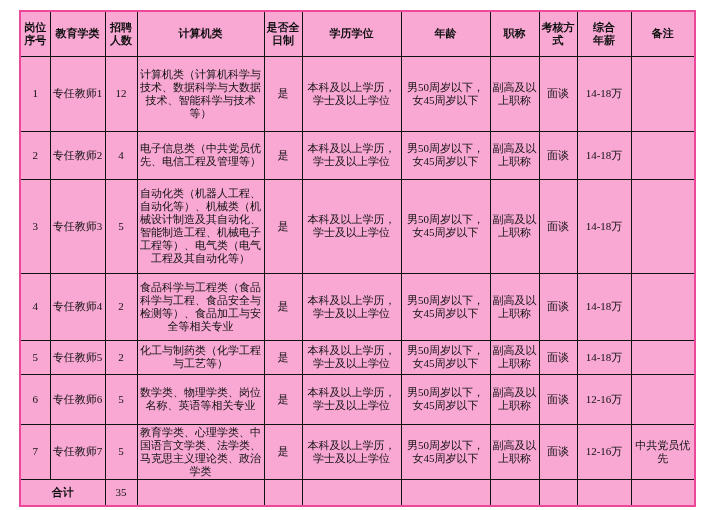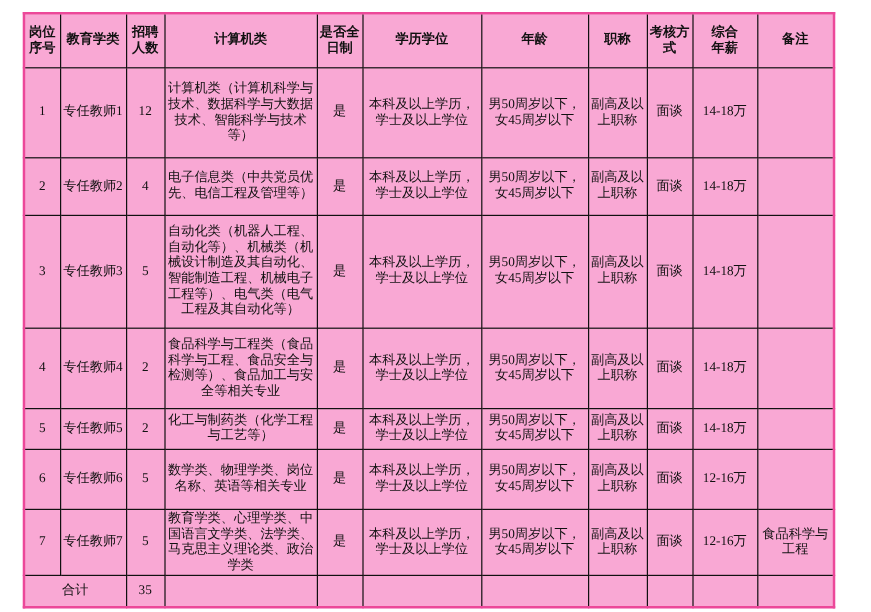--- a/index.html
+++ b/index.html
@@ -61,21 +61,21 @@
   
   tr.r-header { height: 45px; }
   tr.r1 { height: 75px; }
   tr.r2 { height: 48px; }
   tr.r3 { height: 94px; }
   tr.r4 { height: 67px; }
   tr.r5 { height: 34px; }
   tr.r6 { height: 50px; }
   tr.r7 { height: 55px; }
   tr.r-total { height: 27px; }
-  td.total-label { font-weight: normal; }
+  td.total-label { font-weight: bold; }
 </style>
 </head>
 <body>
 
 <div class="table-wrap">
   <table class="recruit">
     <colgroup>
       <col class="c0">
         <col class="c1">
         <col class="c2">
@@ -205,21 +205,21 @@
           <td class="c2">5</td>
           <td class="c3">教育学类、心理学类、中国语言文学类、法学类、马克思主义理论类、政治学类</td>
           <td class="c4">是</td>
           <td class="c5">本科及以上学历，
 学士及以上学位</td>
           <td class="c6">男50周岁以下，
 女45周岁以下</td>
           <td class="c7">副高及以上职称</td>
           <td class="c8">面谈</td>
           <td class="c9">12-16万</td>
-          <td class="c10">食品科学与工程</td>
+          <td class="c10">中共党员优先</td>
         </tr>
       </tbody>
     <tfoot>
       <tr class="r-total">
         <td class="c0 total-label" colspan="2">合计</td>
         <td class="c2">35</td>
         <td class="c3"></td>
         <td class="c4"></td>
         <td class="c5"></td>
         <td class="c6"></td>

